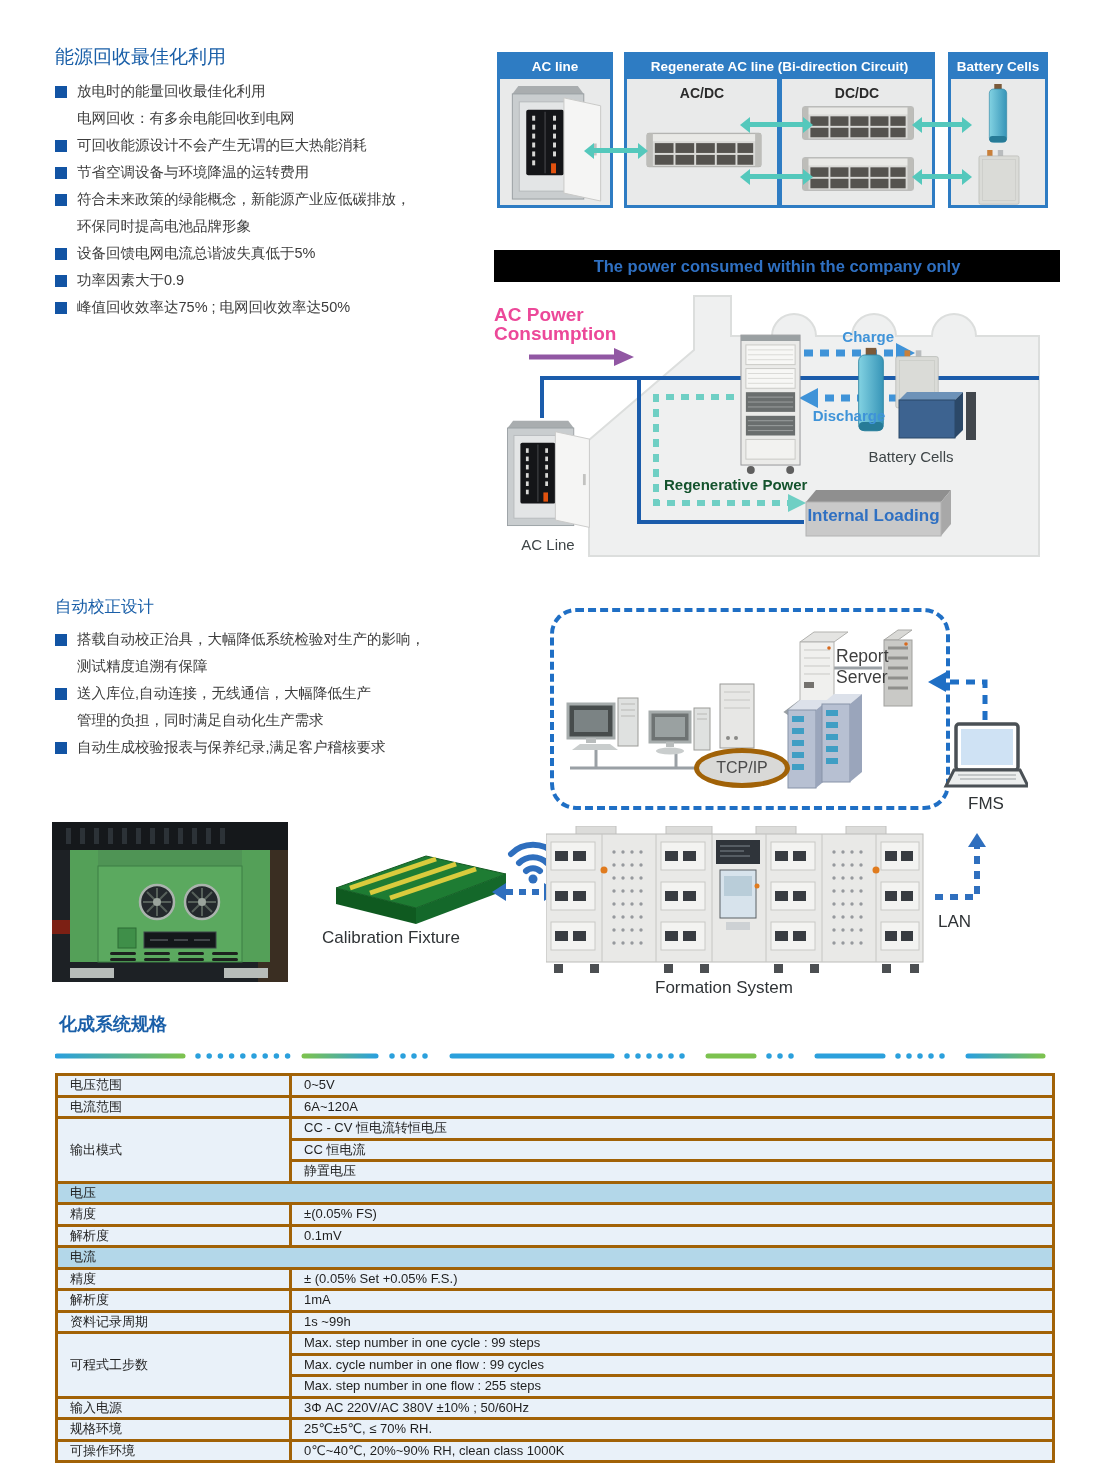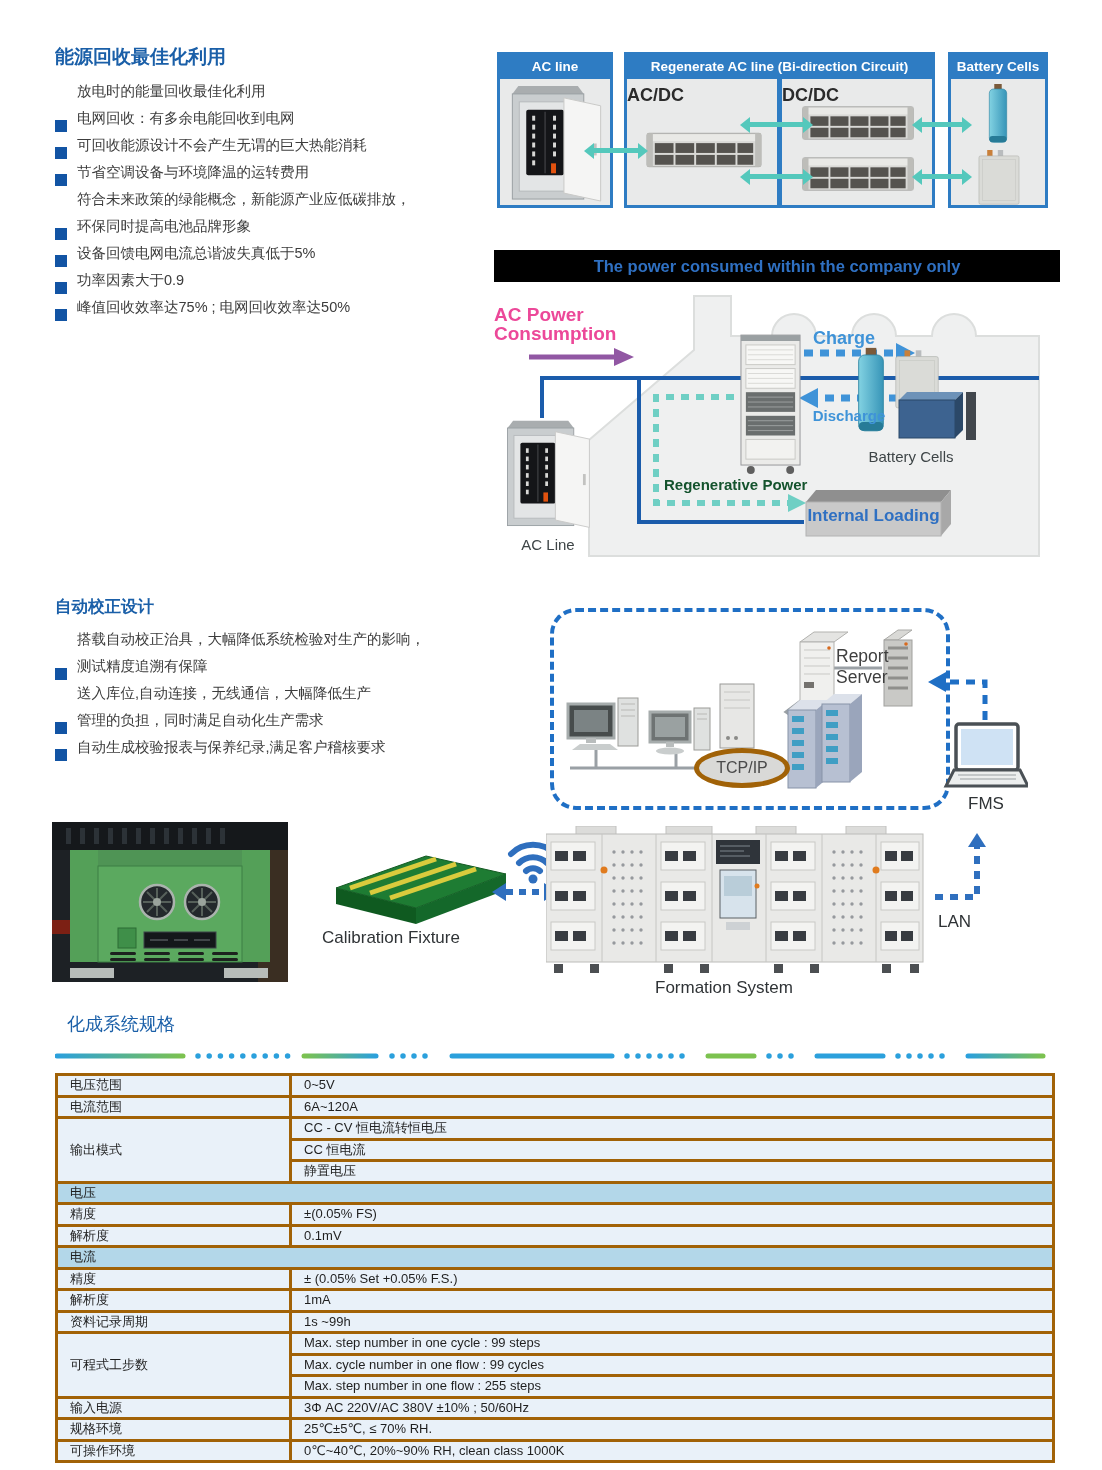--- a/index.html
+++ b/index.html
@@ -1,43 +1,43 @@
 <!DOCTYPE html>
 <html><head>
 <meta charset="utf-8">
 <style>
   html,body{margin:0;padding:0;background:#fff}
   .page{position:relative;width:1102px;height:1470px;background:#fff;overflow:hidden;
         font-family:"Liberation Sans","DejaVu Sans",sans-serif;}
   .abs{position:absolute}
   
-  .sec-title{font-size:19px;font-weight:bold;color:#1a5fa8;margin:0 0 8px 0}
-  .bullet{display:flex;align-items:flex-end}
+  .sec-title{font-size:19px;font-weight:normal;color:#1a5fa8;margin:0 0 8px 0}
+  .bullet{display:flex;align-items:flex-start}
   .bsq{flex:0 0 12px;width:12px;height:12px;background:#1254a4;margin:8px 10px 0 0}
   .btext{font-size:14.5px;color:#3c3c3c;line-height:27px}
   
   .dbox{position:absolute;top:0;height:156px;border:3px solid #2e7cc3;background:#e9eaea;box-sizing:border-box}
   .dbox-h{height:24px;line-height:24px;background:#2e7cc3;color:#fff;font-weight:bold;font-size:13.5px;text-align:center;white-space:nowrap}
-  .sublabel{position:absolute;font-weight:bold;font-size:18px;color:#2b2b2b;text-align:left}
+  .sublabel{position:absolute;font-weight:bold;font-size:14px;color:#2b2b2b;text-align:center}
   .subdiv{position:absolute;top:24px;bottom:0;width:5px;background:#2e7cc3}
   .tarrow{position:absolute;height:5px;background:#54c8bc}
   .tarrow::before{content:"";position:absolute;left:-9px;top:-5.5px;width:0;height:0;
      border-top:8px solid transparent;border-bottom:8px solid transparent;border-right:10px solid #54c8bc}
   .tarrow::after{content:"";position:absolute;right:-9px;top:-5.5px;width:0;height:0;
      border-top:8px solid transparent;border-bottom:8px solid transparent;border-left:10px solid #54c8bc}
   
   .banner{position:absolute;left:0;top:0;width:566px;height:32px;line-height:32px;background:#000000;
           color:#2f70c2;font-weight:bold;font-size:16.5px;text-align:center}
   .lbl{position:absolute;color:#3e4547}
   
   .net-dash{position:absolute;left:2px;top:10px;width:392px;height:194px;border:4px dashed #1f6fc5;border-radius:26px}
   .tcp-ellipse{position:absolute;left:146px;top:150px;width:86px;height:30px;background:#d9d9d7;border:5px solid #a16207;
                border-radius:50%;text-align:center;line-height:30px;font-size:16px;color:#4a4a4a}
   
-  .spec-title{font-size:18px;font-weight:normal;color:#1a5fa8;margin:0 0 10px 12px}
+  .spec-title{font-size:18px;font-weight:bold;color:#1a5fa8;margin:0 0 10px 4px}
   #spec-table{border-collapse:collapse;width:1000px;font-size:13px;color:#1f1f1f;table-layout:fixed;border:2px solid #8494a2;margin-top:9px}
   #spec-table td{border:3px solid #a16207;background:#e9f1f9;padding:1px 12px;height:16.5px;line-height:16.5px;overflow:hidden;white-space:nowrap}
   #spec-table td.sec{background:#b3d7e9}
 </style>
 </head>
 <body>
 
 <div class="page">
 
   <svg width="0" height="0" style="position:absolute" aria-hidden="true">
@@ -250,21 +250,21 @@
       <rect x="472" y="142" width="10" height="48" fill="#42474d"></rect>
 
       <polygon points="312,252 322,240 457,240 447,252" fill="#8f8f8f"></polygon>
       <polygon points="447,252 457,240 457,274 447,286" fill="#a8a8a8"></polygon>
       <rect x="312" y="252" width="135" height="34" fill="#c9c9c9" stroke="#b2b2b2"></rect>
     </svg>
     <div class="lbl" style="left:0px;top:55px;width:100px;text-align:left;color:#ec4899;font-weight:bold;font-size:19px;line-height:19px">
       <div>AC Power</div>
       <div>Consumption</div>
     </div>
-    <div class="lbl" style="left:300px;top:78px;width:100px;text-align:center;color:#3f93d8;font-weight:bold;font-size:18px">Charge</div>
+    <div class="lbl" style="left:300px;top:78px;width:100px;text-align:right;color:#3f93d8;font-weight:bold;font-size:15px">Charge</div>
     <div class="lbl" style="left:295px;top:157px;width:120px;text-align:center;color:#3f93d8;font-weight:bold;font-size:15px">Discharge</div>
     <div class="lbl" style="left:352px;top:198px;width:130px;text-align:center;font-size:15px">Battery Cells</div>
     <div class="lbl" style="left:170px;top:226px;width:180px;color:#14532d;font-weight:bold;font-size:15px">Regenerative Power</div>
     <div class="lbl" style="left:312px;top:256px;width:135px;text-align:center;color:#2f70c2;font-weight:bold;font-size:17px">Internal Loading</div>
     <div class="lbl" style="left:8px;top:286px;width:92px;text-align:center;font-size:15px">AC Line</div>
   </div>
 
   <section class="abs" style="left:55px;top:596px;width:470px">
     <h2 class="sec-title" style="font-size:16.5px">自动校正设计</h2>
     <div id="cal-bullets">

